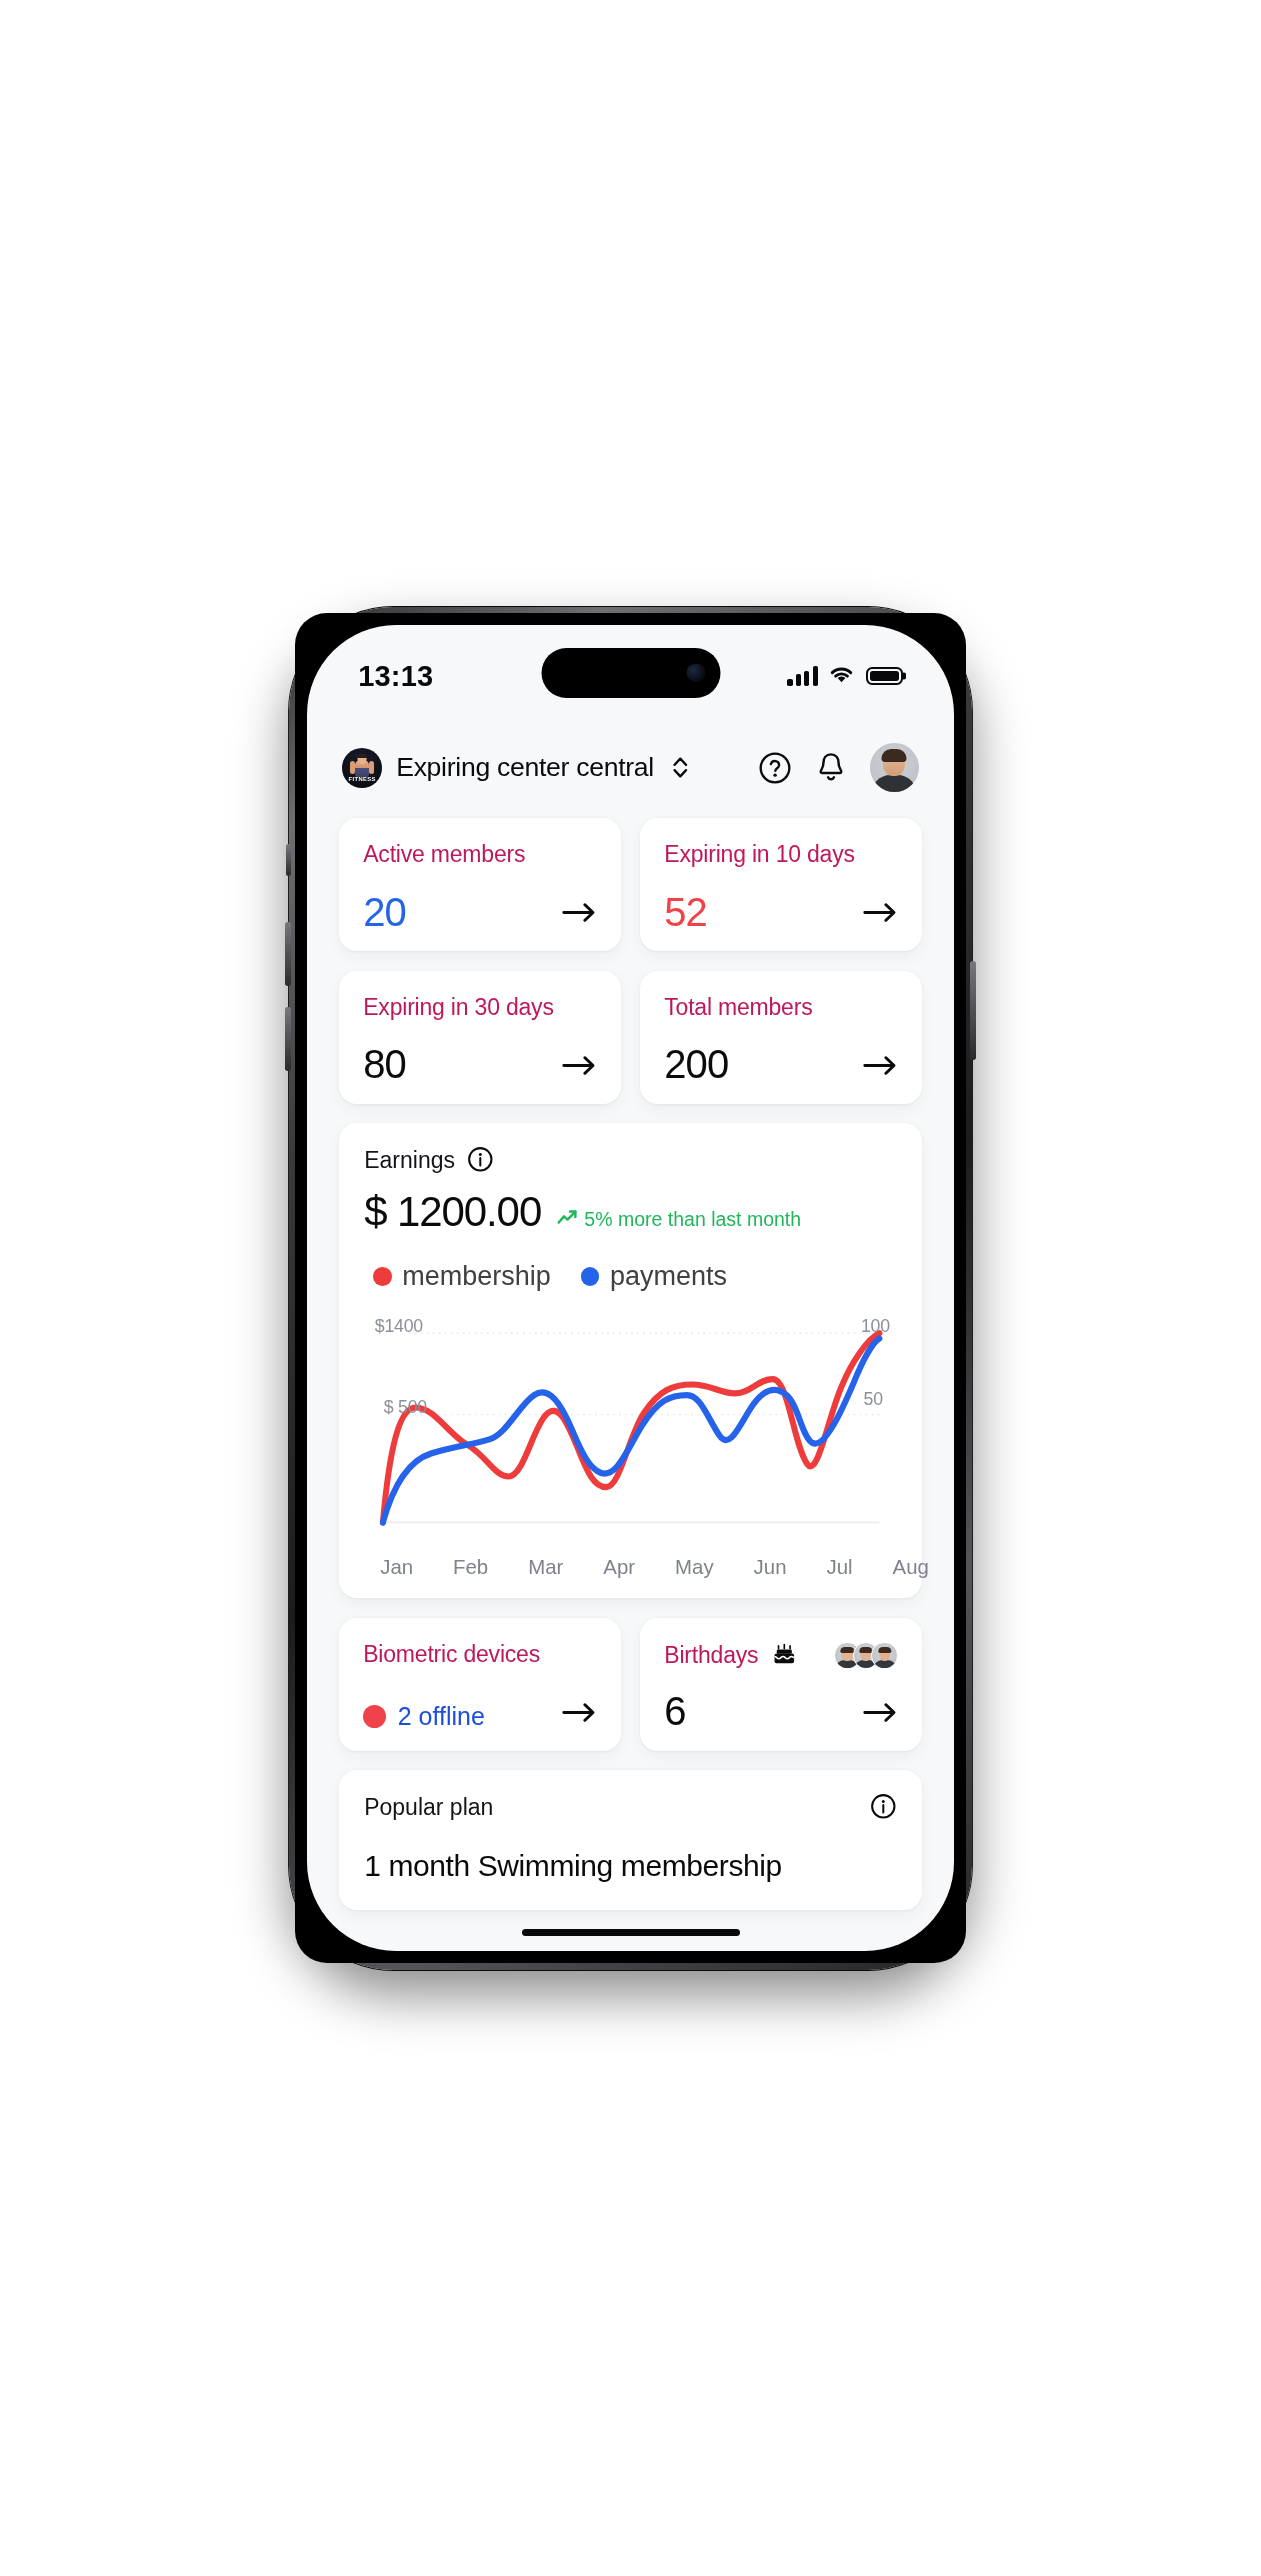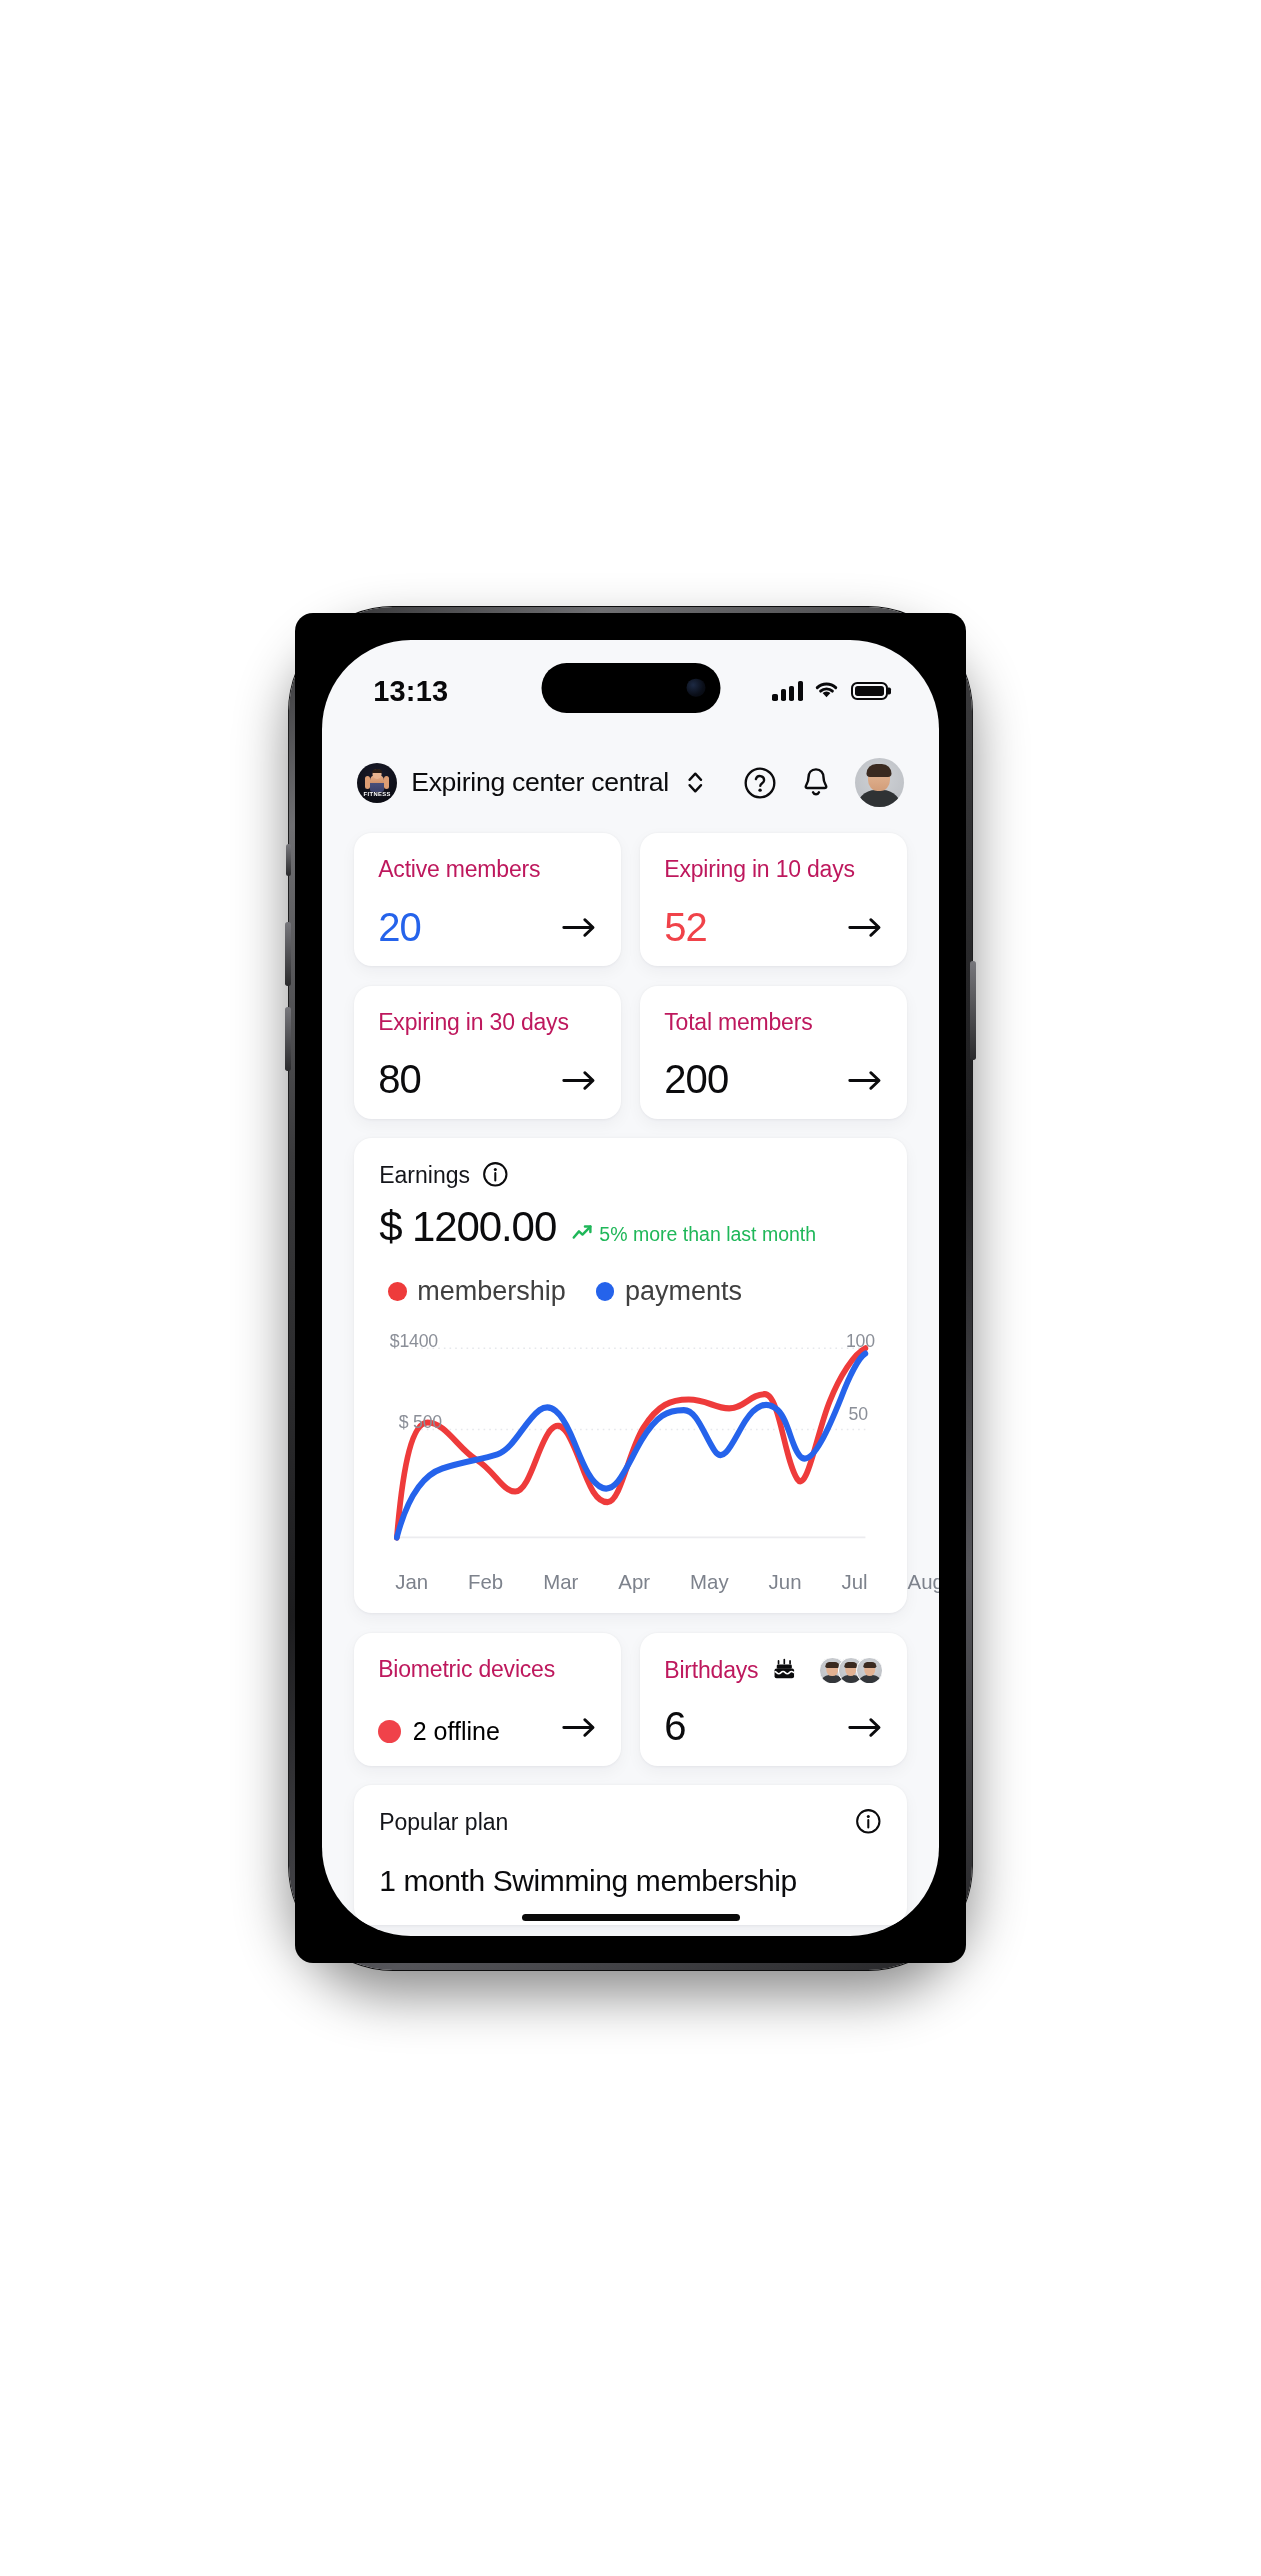--- a/index.html
+++ b/index.html
@@ -21,23 +21,23 @@
     position: relative;
     width: 683px; height: 1363px;
     border-radius: 104px;
     background: linear-gradient(145deg,#2c2c2e 0%, #6f6f72 12%, #3a3a3c 30%, #1c1c1e 55%, #55555a 78%, #232325 100%);
     padding: 6.2px;
     box-shadow: 0 0 0 0.9px #0b0b0c, 0 25px 53px rgba(0,0,0,.45);
   }
   .phone-inner {
     position: relative;
     width: 100%; height: 100%;
-    border-radius: 18px;
+    border-radius: 32px;
     background: #000;
-    padding: 27px;
+    padding: 12px;
   }
   .screen {
     position: relative;
     width: 100%; height: 100%;
     border-radius: 89px;
     background: #f7f8fa;
     overflow: hidden;
   }
 
   
@@ -191,21 +191,21 @@
   .xaxis {
     display:flex; justify-content:space-between;
     padding: 0 16px 0 16px; margin-top: 7px; gap: 40px;
   }
   .xlab { font-size: 20.4px; color:#7d828c; }
 
   
   .mini-title-row { display:flex; align-items:center; gap:12.4px; }
   .bio-value-row { display:flex; align-items:center; gap:11.5px; }
   .bio-dot { width: 23px; height: 23px; border-radius:50%; background:#f0424a; }
-  .bio-text { font-size: 25px; color:#000000; }
+  .bio-text { font-size: 25px; color:#1d4ed8; }
   .avatars { margin-left:auto; display:flex; }
   .mini-av {
     width: 26.6px; height: 26.6px; border-radius:50%;
     background: radial-gradient(circle at 50% 38%, #d3d6da, #b7babf);
     border: 1.8px solid #fff; margin-left: -8px; position:relative; overflow:hidden;
   }
   .mini-av:first-child { margin-left: 0; }
   .mini-av .h { position:absolute; left:50%; top:20%; transform:translateX(-50%);
     width:11.5px; height:13.3px; border-radius:48%; background:#e2b293; }
   .mini-av .hr { position:absolute; left:50%; top:15%; transform:translateX(-50%);

